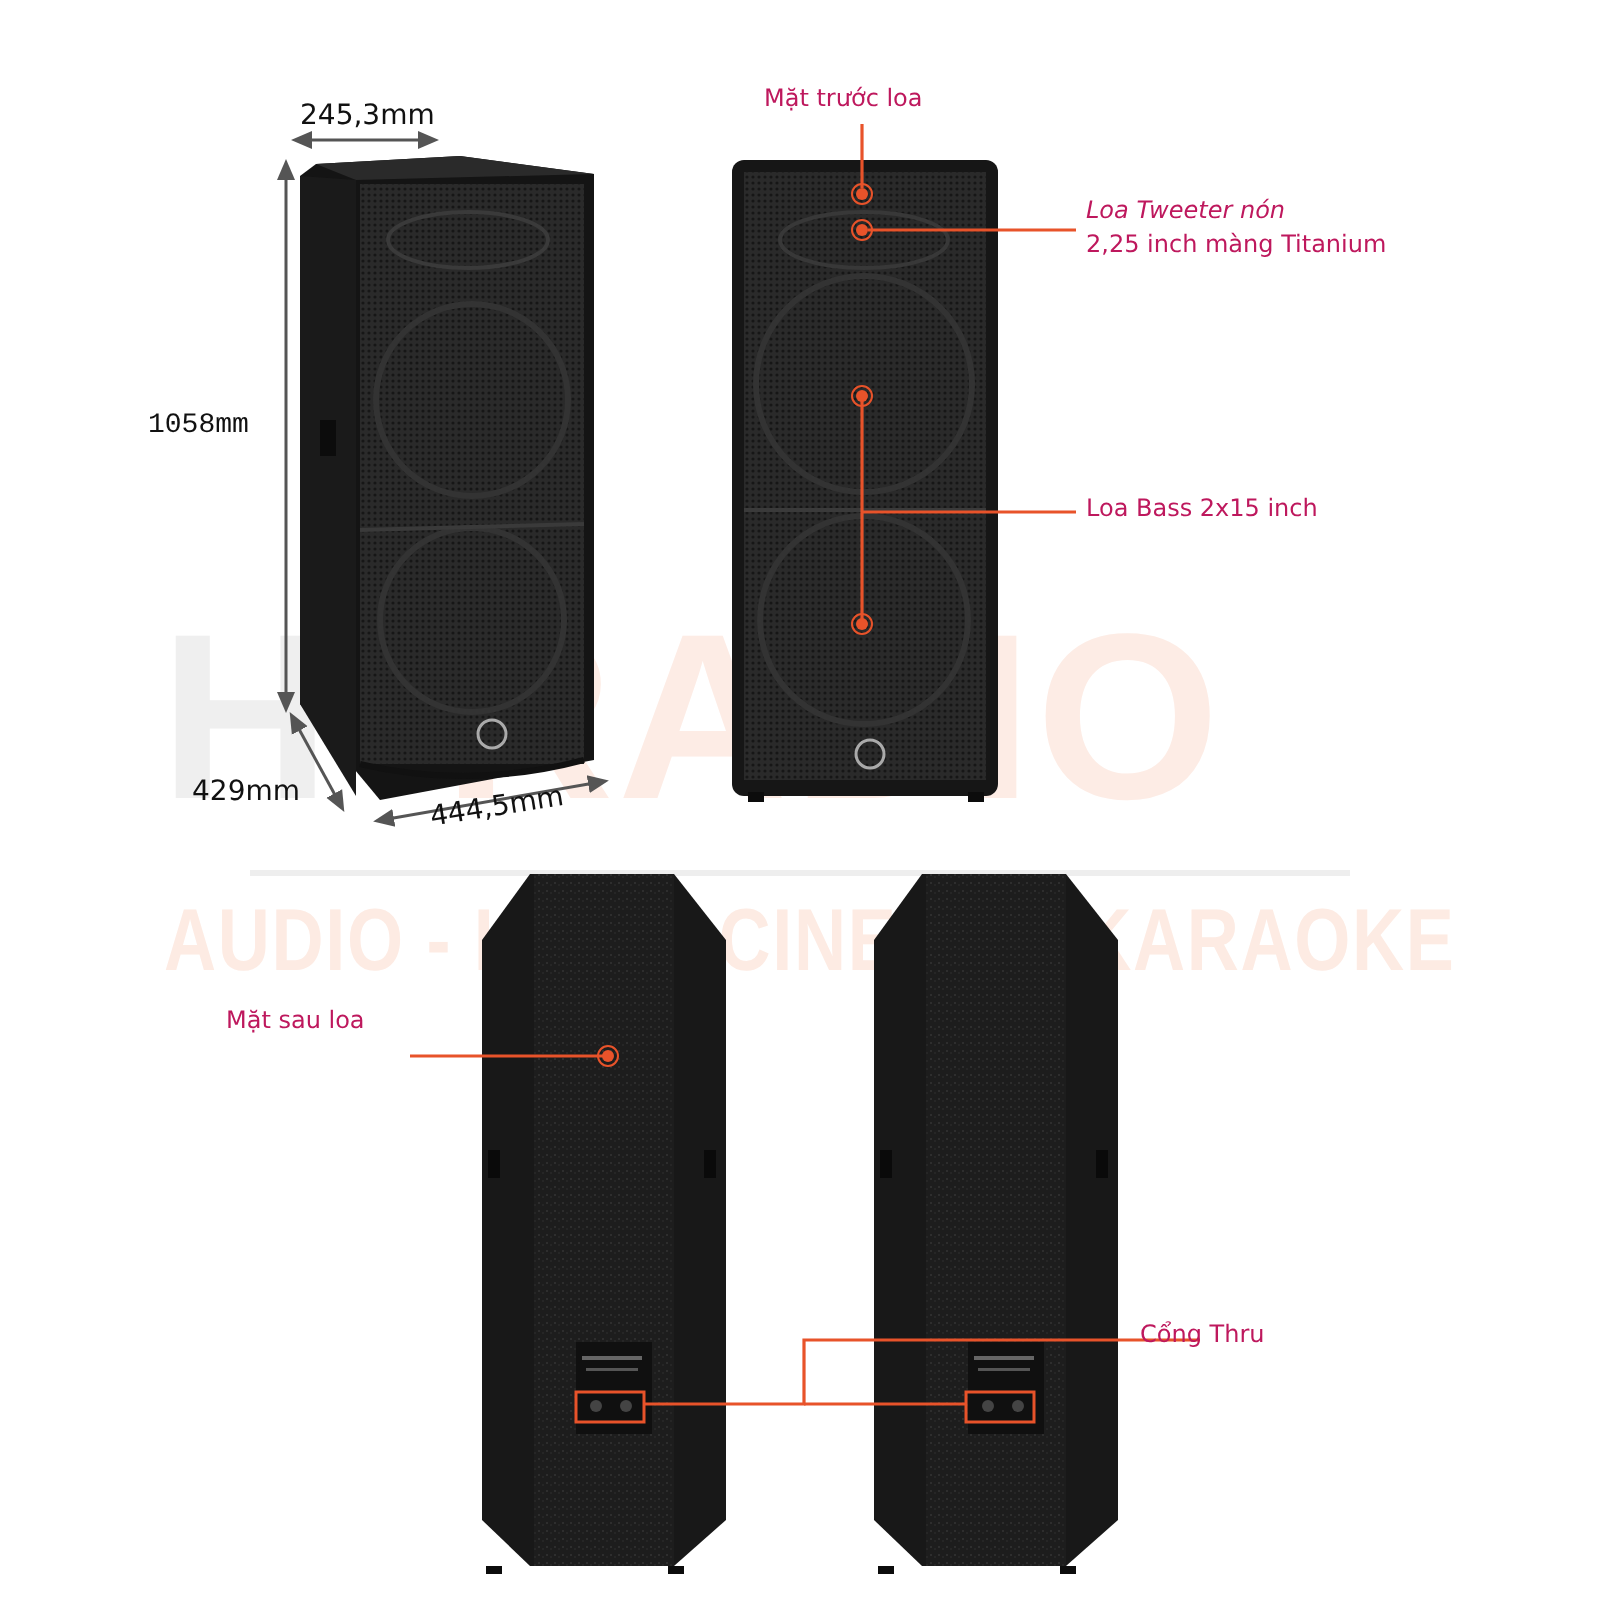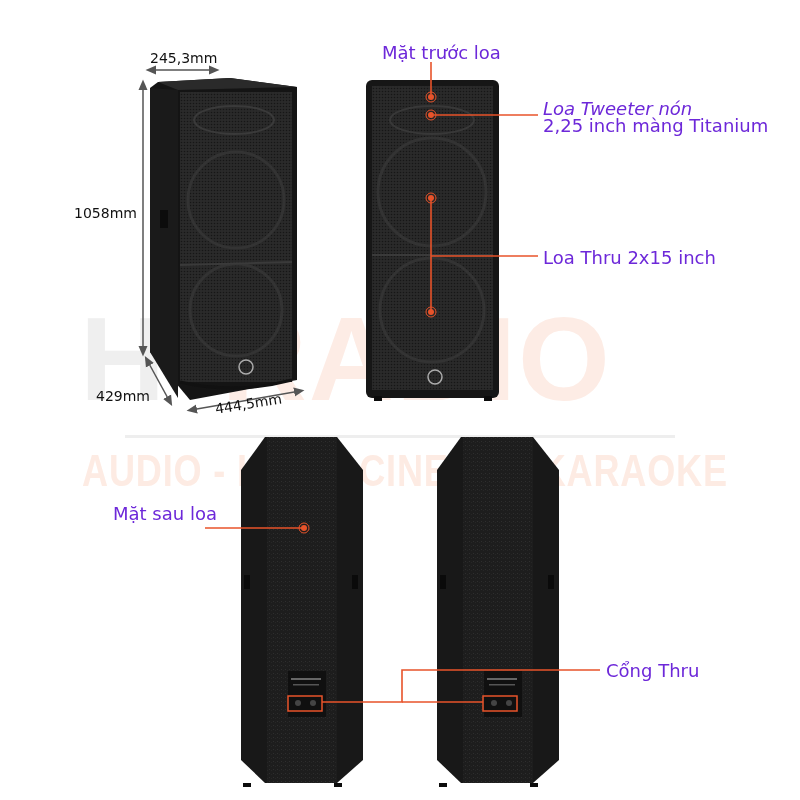--- a/index.html
+++ b/index.html
@@ -3,21 +3,21 @@
 <meta charset="utf-8">
 <style>
   html, body { margin:0; padding:0; background:#ffffff; }
   body { width:800px; height:800px; position:relative; overflow:hidden; font-family:"DejaVu Sans", sans-serif; }
   .abs { position:absolute; }
   .wm-big { left:80px; top:300px; font-family:"Liberation Sans", sans-serif; font-weight:bold; font-size:118px; letter-spacing:2px; line-height:1; white-space:nowrap; }
   .wm-big .h { color:#efefef; }
   .wm-big .rest { color:#fdece5; }
   .wm-rule { left:125px; top:435px; width:550px; height:3px; background:#eeeeee; }
   .wm-sub { left:82px; top:446px; font-family:"Liberation Sans", sans-serif; font-weight:bold; font-size:44px; color:#fdebe3; white-space:nowrap; transform:scaleX(0.82); transform-origin:left top; letter-spacing:1px; }
-  .label { font-size:18px; color:#6d28d9; white-space:nowrap; line-height:1.15; }
+  .label { font-size:12px; color:#be185d; white-space:nowrap; line-height:1.15; }
   .dim { font-size:14px; color:#111; white-space:nowrap; }
   svg { position:absolute; left:0; top:0; }
 </style>
 </head>
 <body>
 
 <div class="abs wm-big"><span class="h">H</span><span style="color:#f6d9cd;font-size:60px;vertical-align:top;position:relative;top:20px;">◉</span><span class="rest">RADIO</span></div>
 <div class="abs wm-rule"></div>
 <div class="abs wm-sub">AUDIO - HOME CINEMA - KARAOKE</div>
 
@@ -118,22 +118,22 @@
   <g stroke="#e8532a" stroke-width="1.6" fill="none">
     <line x1="205" y1="528" x2="302" y2="528"></line>
     <polyline points="322,702 402,702 402,670 600,670"></polyline>
     <line x1="402" y1="702" x2="483" y2="702"></line>
   </g>
   <circle cx="304" cy="528" r="3" fill="#e8532a"></circle>
     <circle cx="304" cy="528" r="5" fill="none" stroke="#e8532a" stroke-width="1"></circle>
 </svg>
 
 <div class="abs dim" style="left:150px;top:50px;text-align:right;">245,3mm</div>
-<div class="abs dim" style="left:74px;top:205px;">1058mm</div>
+<div class="abs dim" style="left:74px;top:205px;font-family:Liberation Mono, monospace;">1058mm</div>
 <div class="abs dim" style="left:96px;top:388px;">429mm</div>
 <div class="abs dim" style="left:214px;top:401px;transform:rotate(-9deg);transform-origin:left top;">444,5mm</div>
 
 <div class="abs label" style="left:382px;top:43px;">Mặt trước loa</div>
 <div class="abs label" style="left:543px;top:99px;font-style:italic;">Loa Tweeter nón</div>
 <div class="abs label" style="left:543px;top:116px;">2,25 inch màng Titanium</div>
-<div class="abs label" style="left:543px;top:248px;">Loa Thru 2x15 inch</div>
+<div class="abs label" style="left:543px;top:248px;">Loa Bass 2x15 inch</div>
 <div class="abs label" style="left:113px;top:504px;">Mặt sau loa</div>
-<div class="abs label" style="left:606px;top:661px;">Cổng Thru</div>
+<div class="abs label" style="left:570px;top:661px;">Cổng Thru</div>
 
 </body></html>

